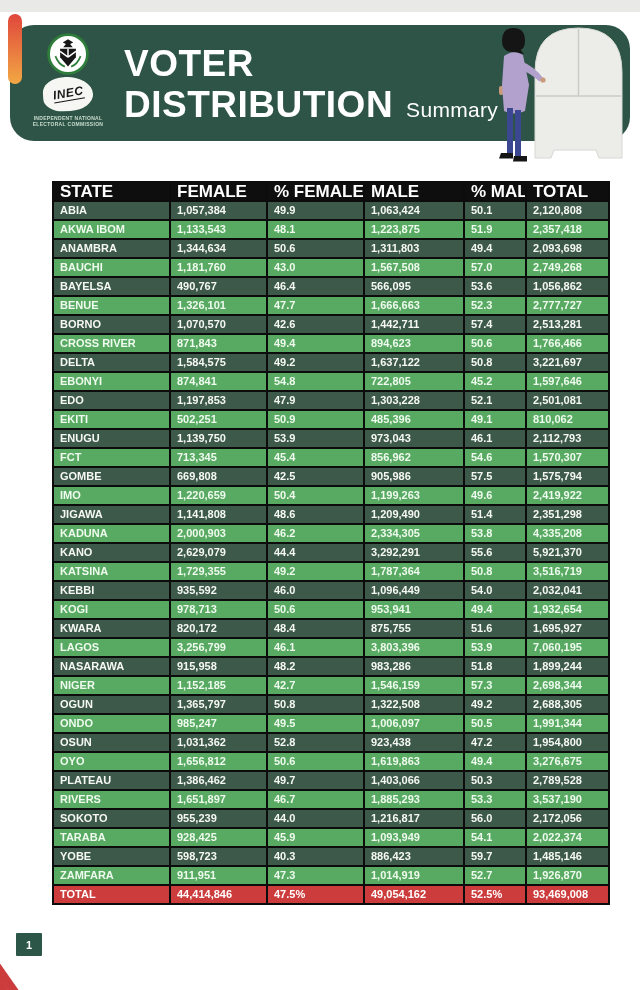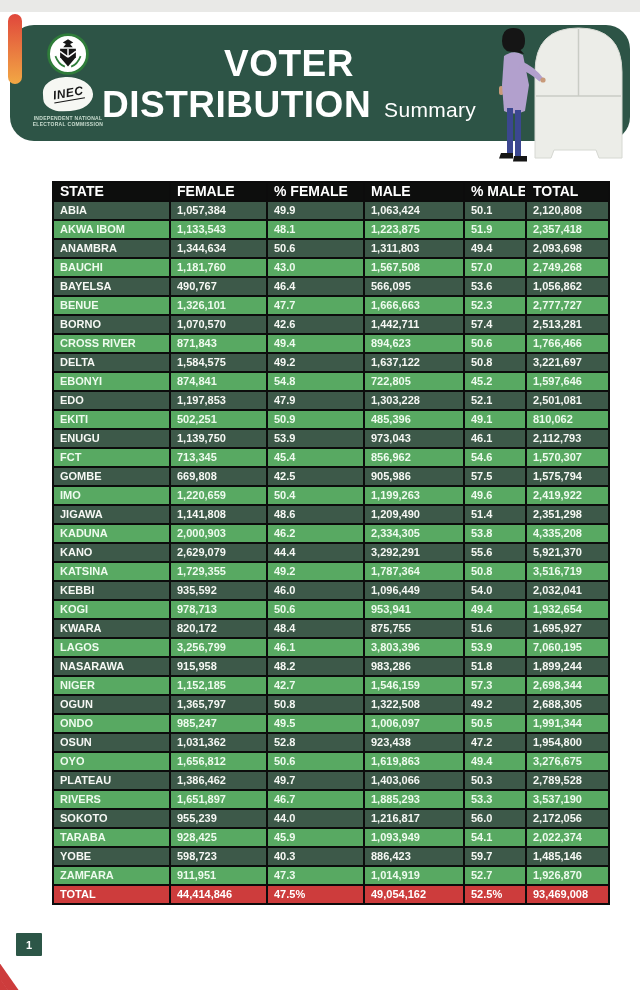--- a/index.html
+++ b/index.html
@@ -28,37 +28,37 @@
     display:flex; align-items:center; justify-content:center;
   }
   .logo .map span {
     font-style:italic; font-weight:800; font-size:12px; color:#161616;
     letter-spacing:.5px; transform:rotate(-7deg);
     border-bottom:1.5px solid #161616; line-height:13px;
   }
   .logo .org { margin-top:4px; font-size:5px; line-height:6px; font-weight:700;
     color:#c9dccf; letter-spacing:.3px; }
 
-  .title { position:absolute; left:92px; top:18px; color:#ffffff; z-index:2; white-space:nowrap;text-align:center; }
+  .title { position:absolute; left:114px; top:18px; color:#ffffff; z-index:2; white-space:nowrap; }
   .title .t1, .title .t2 { font-size:37px; line-height:41px; font-weight:800; letter-spacing:.5px; }
   .title .summary { font-size:21px; font-weight:400; margin-left:13px; letter-spacing:.3px; }
 
   .illustration { position:absolute; left:488px; top:16px; width:152px; height:158px; z-index:2; }
 
   
   table.voters {
     position:absolute; left:52px; top:181px; width:556px;
     border-collapse:collapse; table-layout:fixed; z-index:1;
     font-size:11px; font-weight:700; color:#ffffff;
   }
   table.voters th, table.voters td {
     border:2px solid #0c0c0c; height:15px; line-height:15px;
     padding:1px 2px 1px 6px; text-align:left; overflow:hidden; white-space:nowrap;
   }
-  table.voters thead th { background:var(--header-black); color:#ffffff; font-size:14px; }
+  table.voters thead th { background:var(--header-black); color:#ffffff; font-size:17px; }
   table.voters tbody tr:nth-child(odd) td  { background:var(--row-dark);  color:#f6f8f4; }
   table.voters tbody tr:nth-child(even) td { background:var(--row-light); color:#eefbee; }
   table.voters tfoot td { background:var(--total-red); color:#ffffff; }
 
   
   .page-badge {
     position:absolute; left:16px; top:933px; width:26px; height:23px;
     background:var(--badge-green); color:#ffffff; font-size:11px; font-weight:700;
     display:flex; align-items:center; justify-content:center; z-index:2; border-radius:1px;
   }

